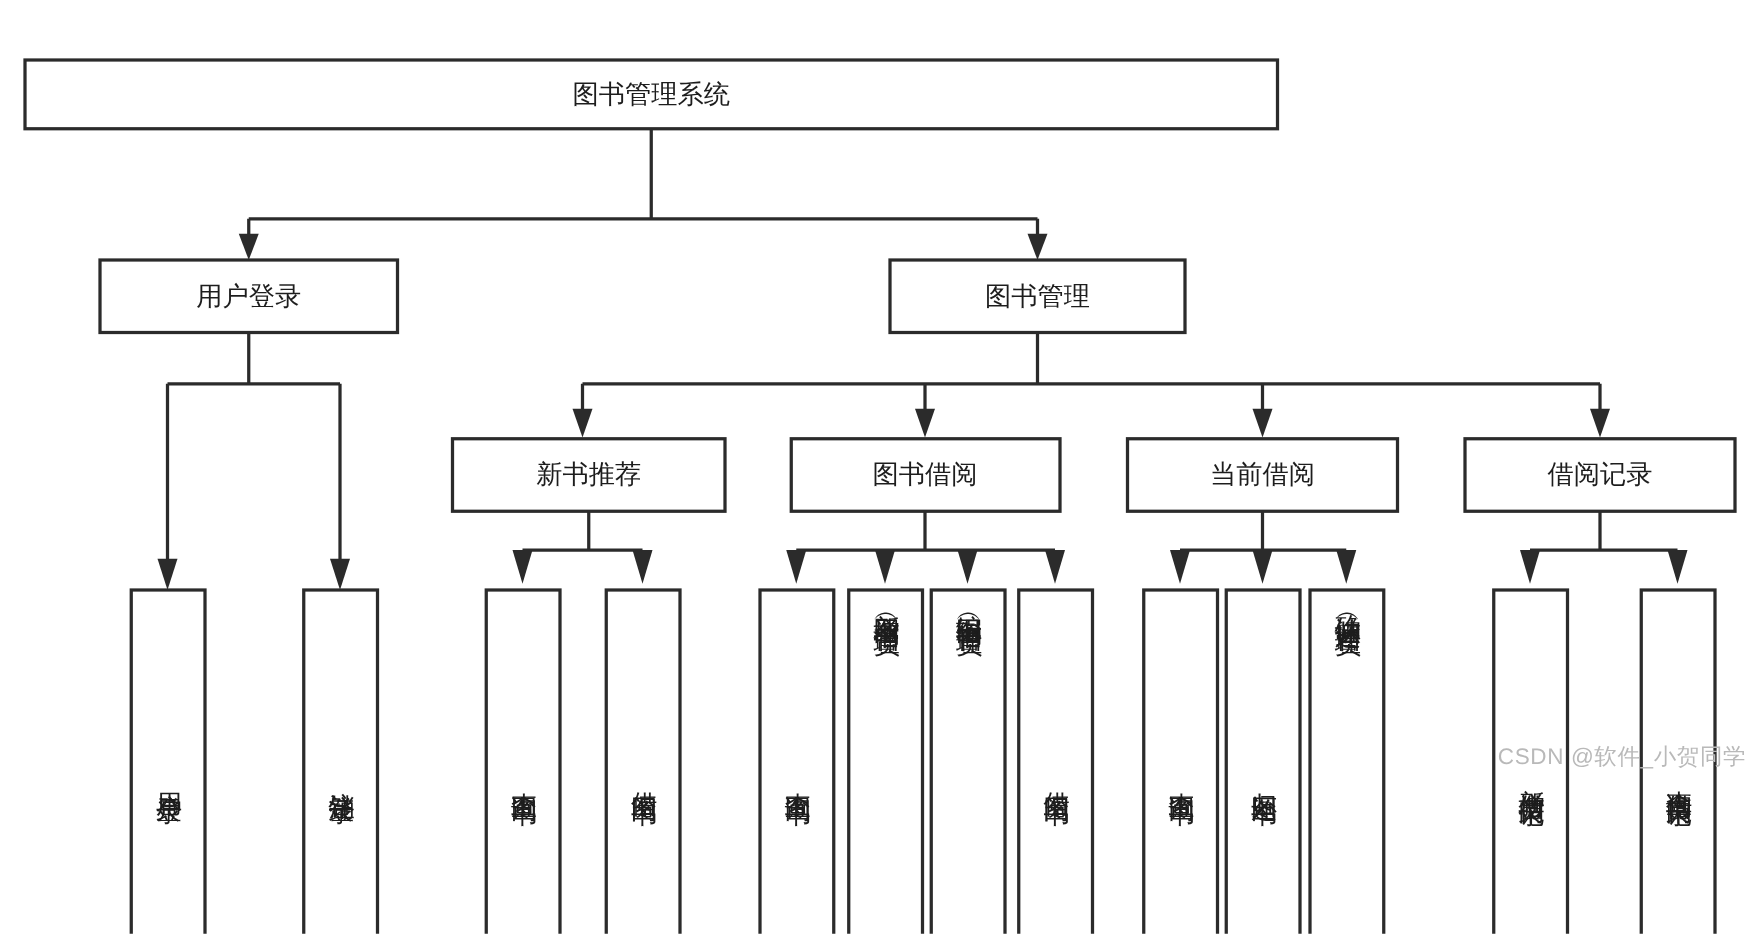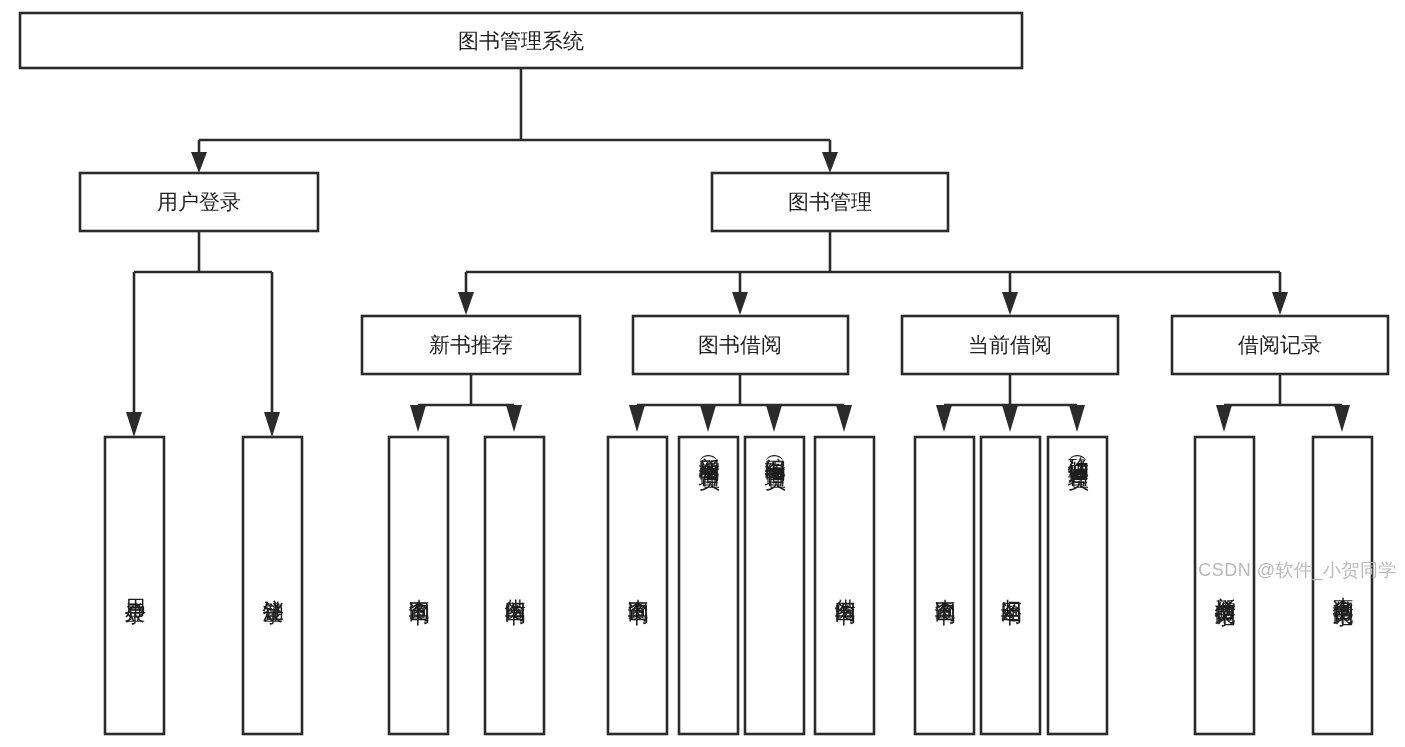--- a/index.html
+++ b/index.html
@@ -11,20 +11,21 @@
     width: 1405px;
     height: 747px;
     font-family: "DejaVu Sans", "Liberation Sans", sans-serif;
     overflow: hidden;
   }
   #diagram-root {
     position: relative;
     width: 1405px;
     height: 588px;
     background: #ffffff;
+    margin-top: 35px;
   }
   svg#flow {
     position: absolute;
     left: 0;
     top: 0;
     width: 1405px;
     height: 747px;
   }
   .node-rect {
     fill: #ffffff;

